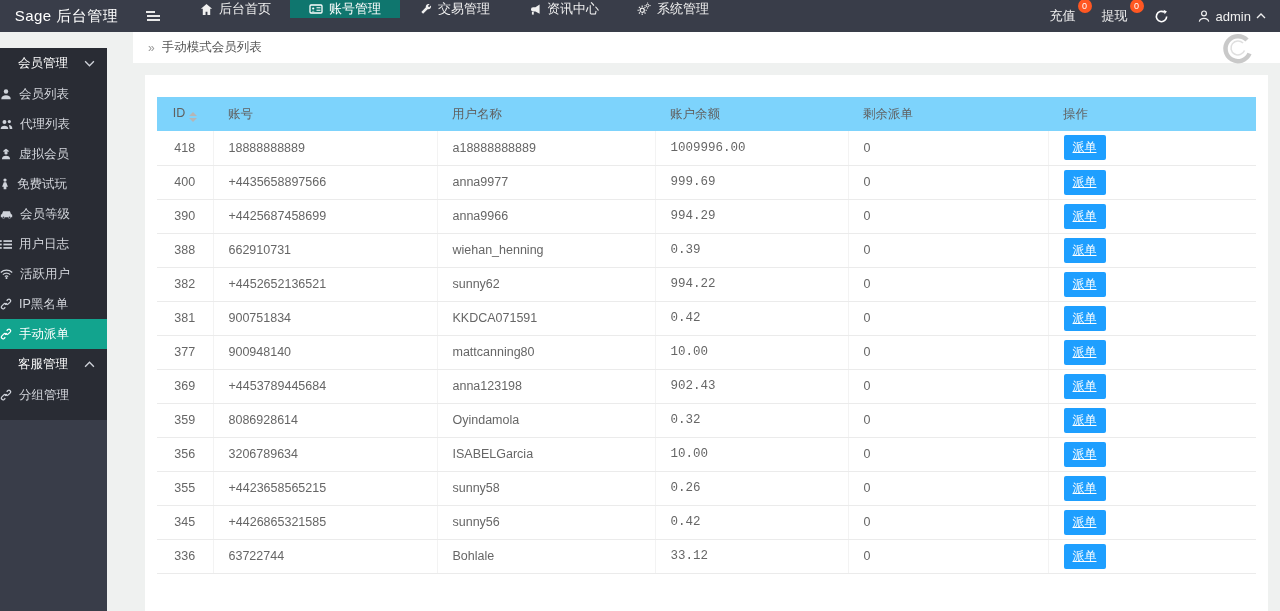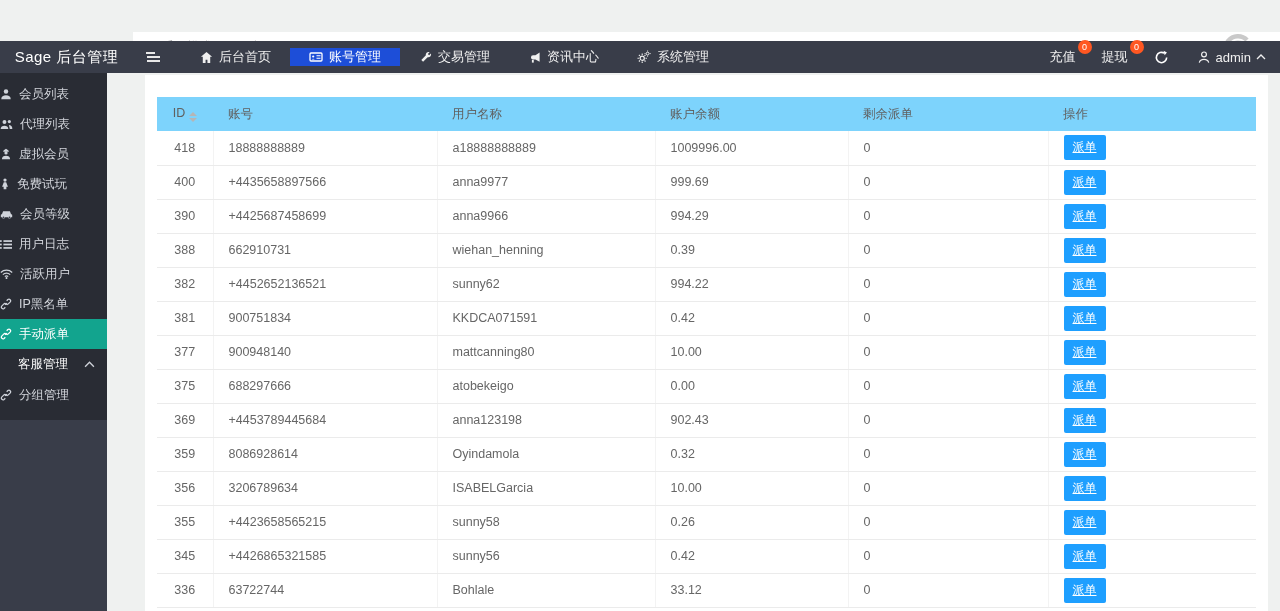--- a/index.html
+++ b/index.html
@@ -1,31 +1,31 @@
 <!DOCTYPE html>
 <html><head>
 <meta charset="utf-8">
 <style>
   * { margin:0; padding:0; box-sizing:border-box; }
   html,body { width:1280px; height:611px; overflow:hidden;
     font-family:"Liberation Sans","DejaVu Sans",sans-serif; background:#EFF1F0; }
 
   
   .topbar { position:absolute; left:0; top:0; width:1280px; height:32px;
-    background:#393D49; color:#fff; display:flex; align-items:stretch; z-index:30;margin-top:41px; }
+    background:#393D49; color:#fff; display:flex; align-items:stretch; z-index:30; }
   .brand { width:133px; display:flex; align-items:center; justify-content:center;
     font-size:15px; letter-spacing:.5px; color:#fff; white-space:nowrap; }
   .hamburger { width:40px; display:flex; flex-direction:column; justify-content:center;
     align-items:center; gap:2px; cursor:pointer; }
   .hamburger i { display:block; width:13px; height:2px; background:#e8e8e8; }
   .hamburger i:nth-child(1){ width:9px; align-self:flex-start; margin-left:13px; }
-  .topnav { display:flex; align-items:center; margin-left:8px; }
+  .topnav { display:flex; align-items:flex-start; margin-left:8px; }
   .topnav .nav-item { display:flex; align-items:center; gap:6px; padding:0 19px;
     font-size:13px; color:#f0f0f0; cursor:pointer; white-space:nowrap; }
-  .topnav .nav-item.active { background:#1d4ed8; color:#fff; }
+  .topnav .nav-item.active { background:#0f766e; color:#fff; }
   .topnav .nav-item svg { flex:0 0 auto; }
   .top-right { margin-left:auto; display:flex; align-items:center; padding-right:14px; }
   .top-link { position:relative; font-size:13px; color:#f0f0f0; cursor:pointer;
     margin-right:26px; white-space:nowrap; }
   .badge { position:absolute; top:-8px; right:-16px; min-width:14px; height:14px;
     background:#FF5722; color:#fff; border-radius:8px; font-size:9px; line-height:14px;
     text-align:center; padding:0 3px; }
   .refresh-btn { margin-right:28px; cursor:pointer; display:flex; align-items:center; }
   .user-menu { display:flex; align-items:center; gap:5px; font-size:13px;
     color:#f0f0f0; cursor:pointer; white-space:nowrap; }
@@ -54,21 +54,21 @@
 
   table.grid { border-collapse:collapse; margin:22px 12px 0 12px; width:1099px;
     table-layout:fixed; font-size:12.5px; }
   .grid th { background:#7dd3fc; color:#606060; font-weight:normal; text-align:left;
     height:34px; padding-left:15px; }
   .grid td { color:#666; height:34px; padding-left:15px;
     border-bottom:1px solid #EBEBEB; border-right:1px solid #F3F3F3; background:#fff; }
   .grid td:last-child { border-right:none; }
   .grid th.col-id, .grid td.col-id { width:56px; text-align:center; padding-left:0; }
   .grid .col-account { width:224px; } .grid .col-username { width:218px; }
-  .grid .col-balance { width:193px; } .grid .col-remaining { width:200px; }
+  .grid .col-balance { width:193px;font-family:Liberation Mono, monospace; } .grid .col-remaining { width:200px; }
   .sort-icon { display:inline-flex; flex-direction:column; gap:2px; margin-left:4px;
     vertical-align:1px; cursor:pointer; }
   .sort-icon i { display:block; width:0; height:0; border-left:4px solid transparent;
     border-right:4px solid transparent; }
   .sort-icon .up { border-bottom:4px solid #b5b5b5; }
   .sort-icon .dn { border-top:4px solid #b5b5b5; }
   .btn-dispatch { background:#1E9FFF; color:#fff; border:none; border-radius:2px;
     font-size:12px; padding:4px 9px; cursor:pointer;
     font-family:"Liberation Sans","DejaVu Sans",sans-serif;text-decoration:underline; }
 
@@ -365,30 +365,20 @@
           <td class="col-id">377</td>
           <td class="col-account">900948140</td>
           <td class="col-username">mattcanning80</td>
           <td class="col-balance">10.00</td>
           <td class="col-remaining">0</td>
           <td class="col-action">
             <button class="btn-dispatch">派单</button>
           </td>
         </tr>
 
-        <tr>
-          <td class="col-id">375</td>
-          <td class="col-account">688297666</td>
-          <td class="col-username">atobekeigo</td>
-          <td class="col-balance">0.00</td>
-          <td class="col-remaining">0</td>
-          <td class="col-action">
-            <button class="btn-dispatch">派单</button>
-          </td>
-        </tr>
 
         <tr>
           <td class="col-id">369</td>
           <td class="col-account">+4453789445684</td>
           <td class="col-username">anna123198</td>
           <td class="col-balance">902.43</td>
           <td class="col-remaining">0</td>
           <td class="col-action">
             <button class="btn-dispatch">派单</button>
           </td>

